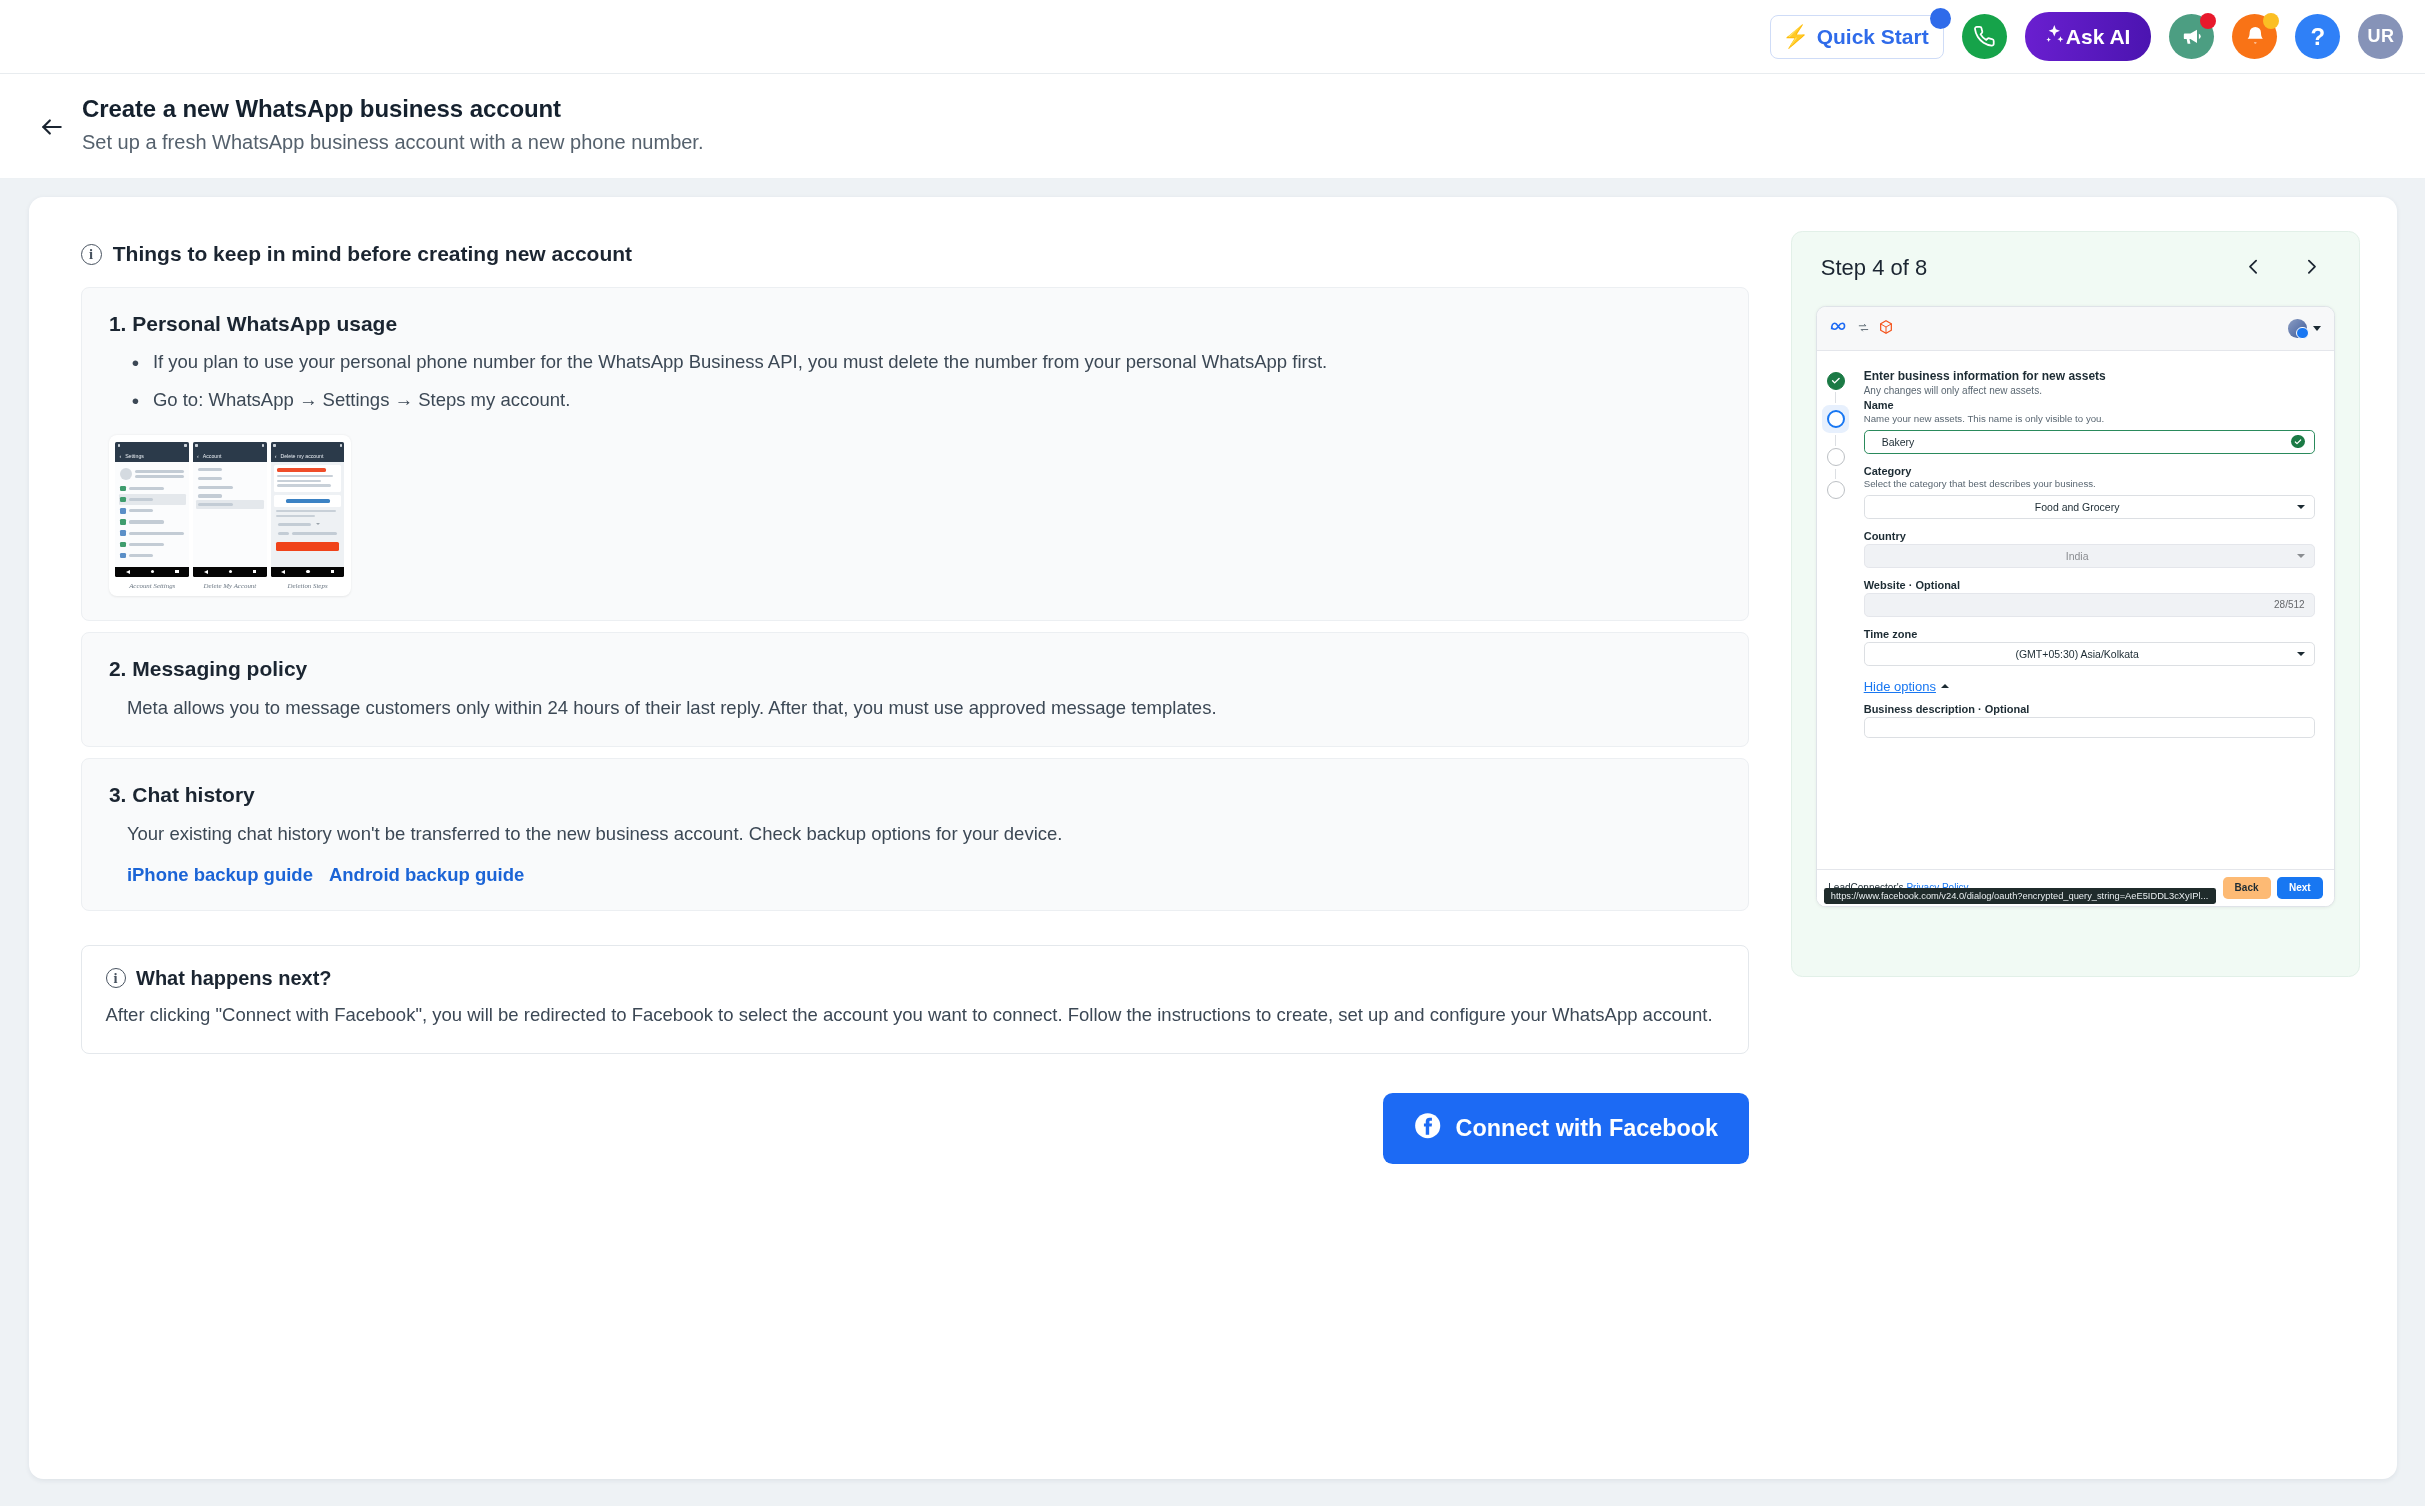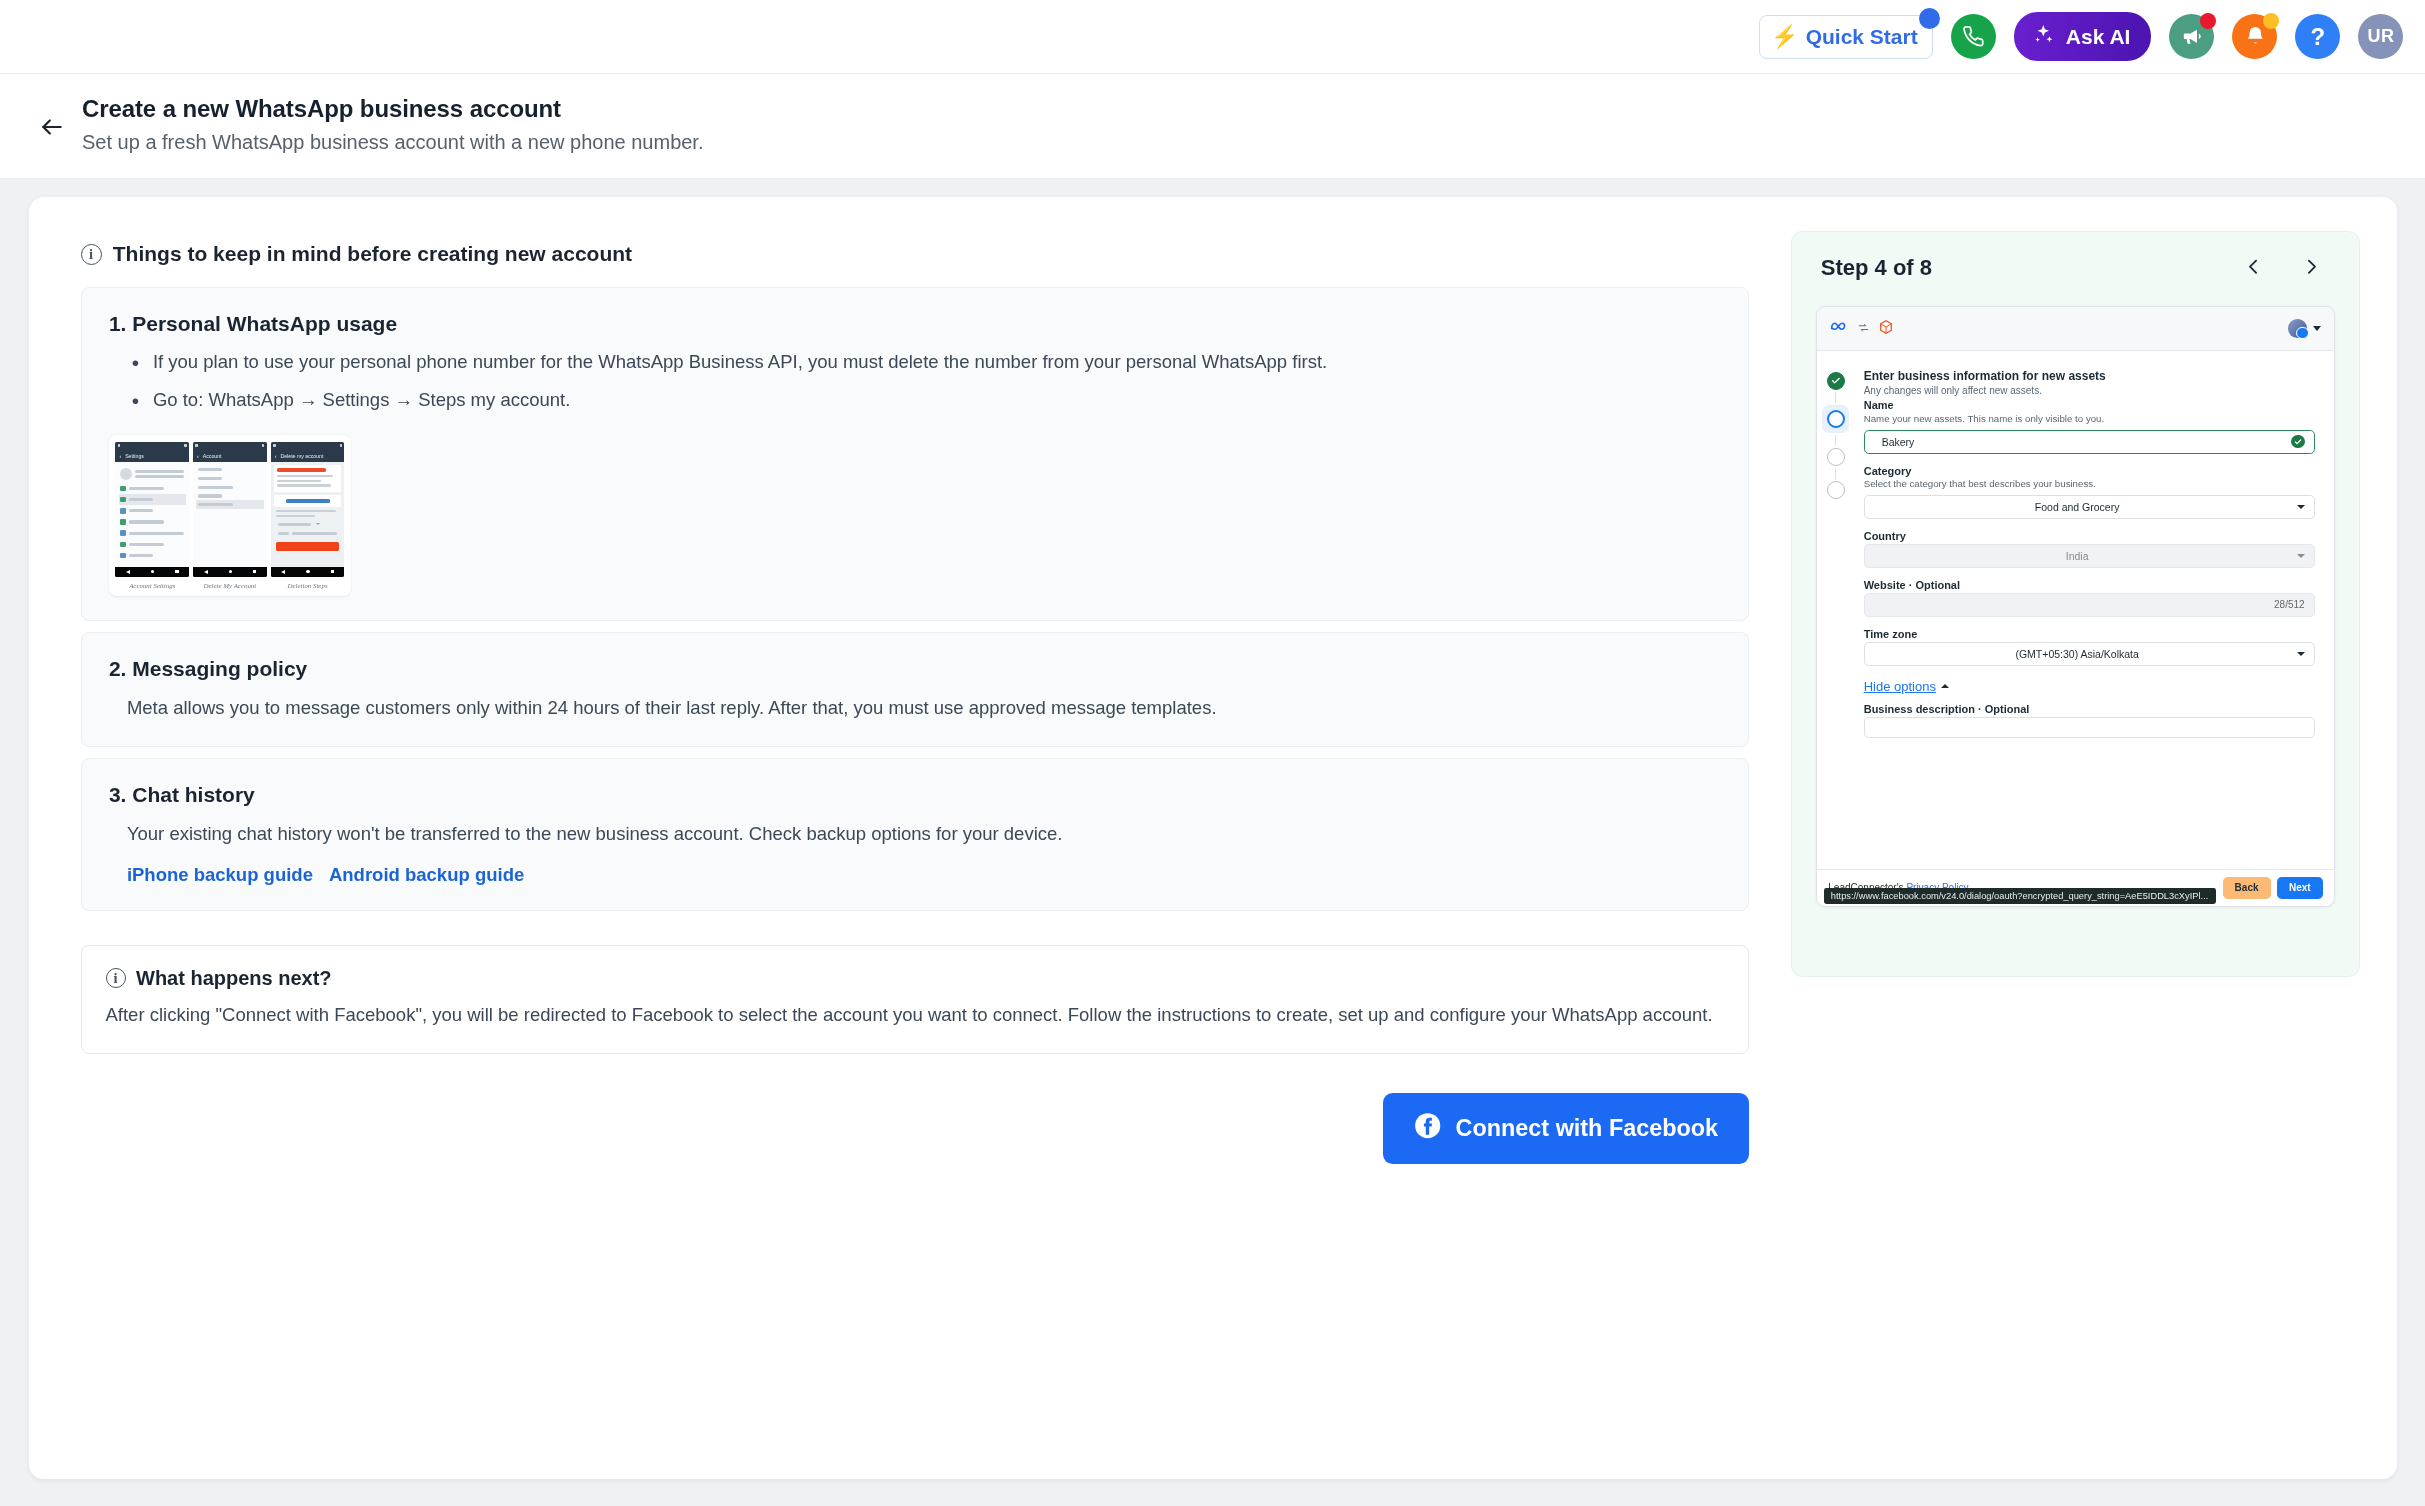--- a/index.html
+++ b/index.html
@@ -38,21 +38,21 @@
     display: flex; align-items: center; justify-content: center;
     color: #fff; cursor: pointer; position: relative; flex: none;
   }
   .circ svg { display: block; }
   .c-phone  { background: #16a34a; }
   .c-mega   { background: #4c9e82; }
   .c-bell   { background: #f97316; }
   .c-help   { background: #2f80f7; font-size: 24px; font-weight: 700; }
   .c-avatar { background: #8693b8; font-size: 18px; font-weight: 600; letter-spacing: 0.4px; }
   .ask-ai {
-    display: flex; align-items: center; gap: 11px;
+    display: flex; align-items: center; gap: 0;
     background: linear-gradient(95deg,#6a1fd0 0%,#4b14b0 100%);
     color: #fff; border-radius: 24px; padding: 10.5px 21px 10.5px 18px;
     font-size: 21px; font-weight: 700; cursor: pointer; flex: none;
   }
   .badge-dot {
     position: absolute; width: 16px; height: 16px; border-radius: 50%;
     top: -0.8px; right: -1.6px;
   }
   .badge-red { background: #e8192c; }
   .badge-amber { background: #fbbf24; }
@@ -201,21 +201,21 @@
 
   
   .step-panel {
     background: #f1faf4; border: 0.8px solid #e2f0e8;
     border-radius: 11.3px; padding: 21px 24px 29px 24px; height: 746px;
   }
   .step-head {
     display: flex; align-items: center; justify-content: space-between;
     margin-bottom: 22.6px; padding: 0 4.8px;
   }
-  .step-label { font-size: 22px; font-weight: 700; color: #1b2531; }
+  .step-label { font-size: 22px; font-weight: 400; color: #1b2531; }
   .step-arrows { display: flex; gap: 37px; padding-right: 8px; }
   .step-arrows span { cursor: pointer; display: block; }
 
   .fb-dialog {
     background: #fff; border: 0.8px solid #dfe3e8; border-radius: 9.7px;
     overflow: hidden; height: 601px; position: relative;
     box-shadow: 0 0.8px 3.2px rgba(0,0,0,.06);
   }
   .fbd-top {
     height: 44px; background: #f7f8f9; border-bottom: 0.8px solid #e4e6eb;

